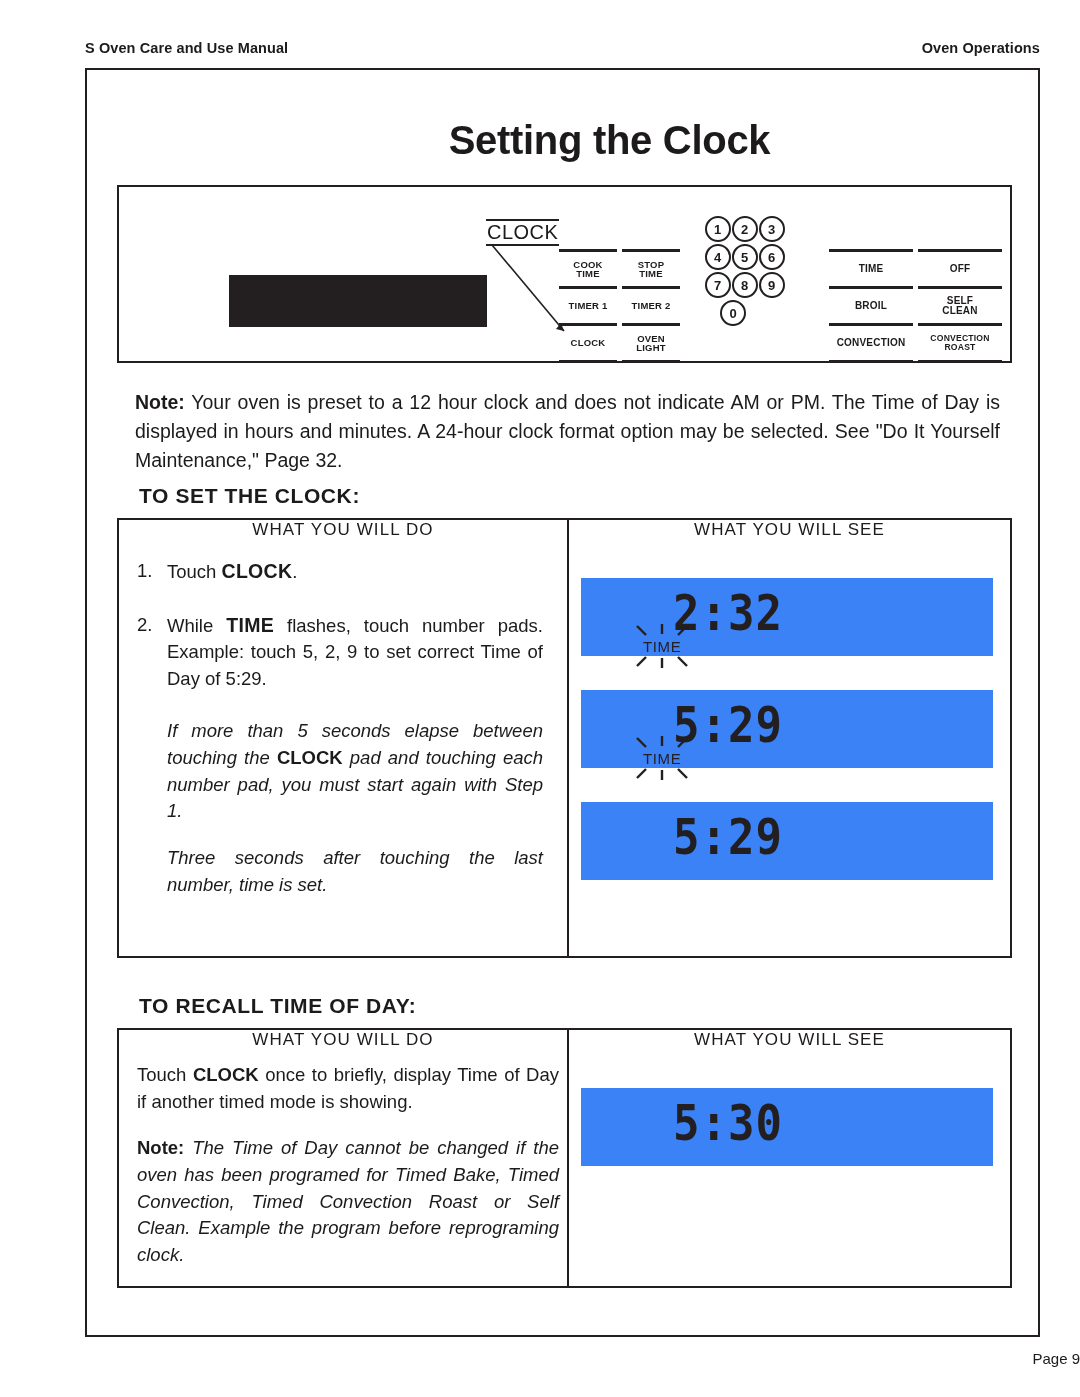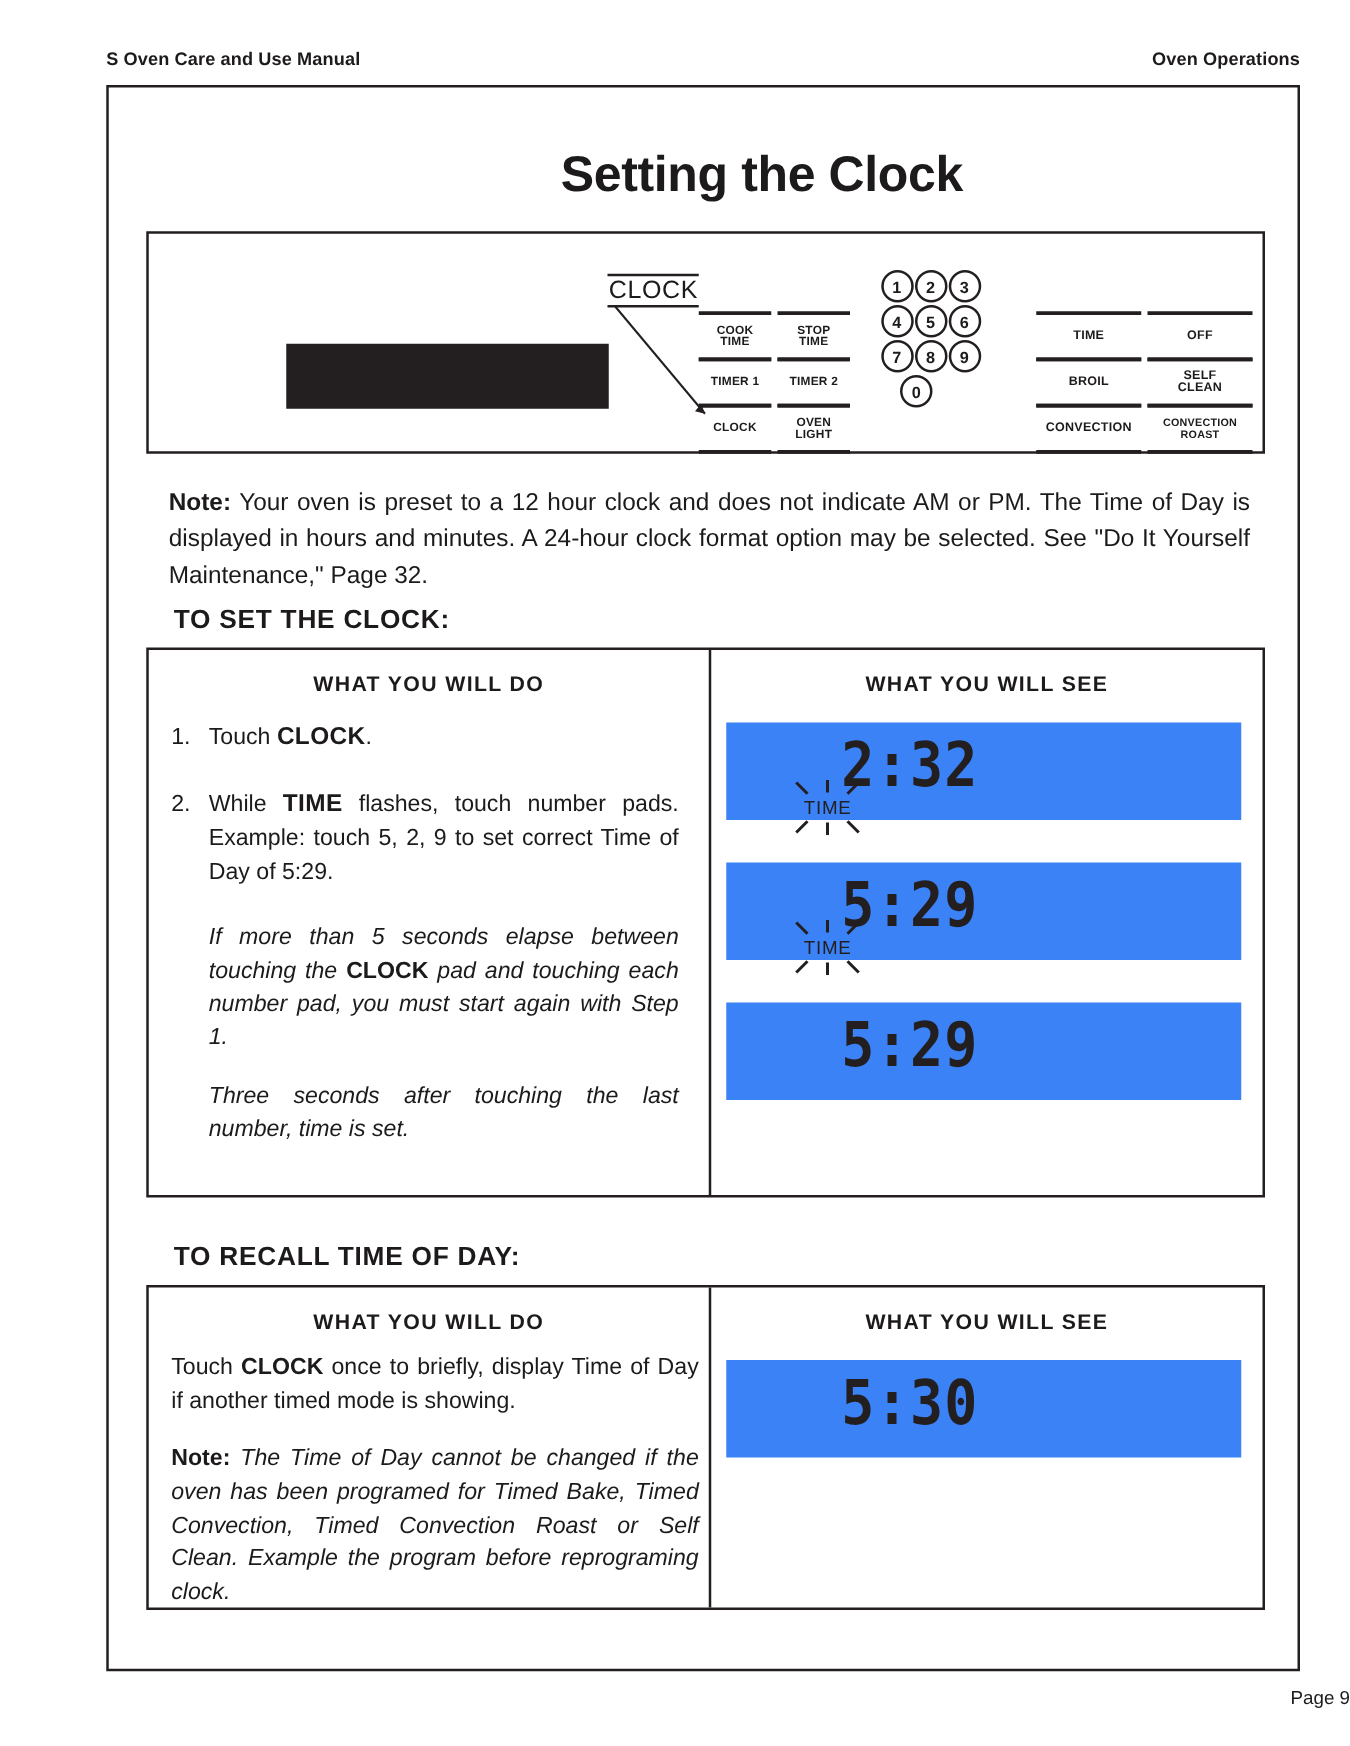--- a/index.html
+++ b/index.html
@@ -170,23 +170,22 @@
   }
   #table-set    { left: 30px; top: 448px; width: 895px; height: 440px; }
   #table-recall { left: 30px; top: 958px; width: 895px; height: 260px; }
 
   .col-do  { width: 450px; border-right: 2.5px solid #231f20; box-sizing: border-box; position: relative; }
   .col-see { flex: 1; position: relative; }
 
   .col-title {
     text-align: center;
     font-size: 17px;
-    font-weight: bold;
+    font-weight: normal;
     letter-spacing: 1.1px;
-    padding-top: 18px;
   }
 
   
   .steps {
     padding: 18px 24px 0 18px;
     font-size: 18.5px;
     line-height: 1.42;
   }
   .step { display: flex; margin-bottom: 26px; }
   .step-num { width: 30px; flex: none; }

